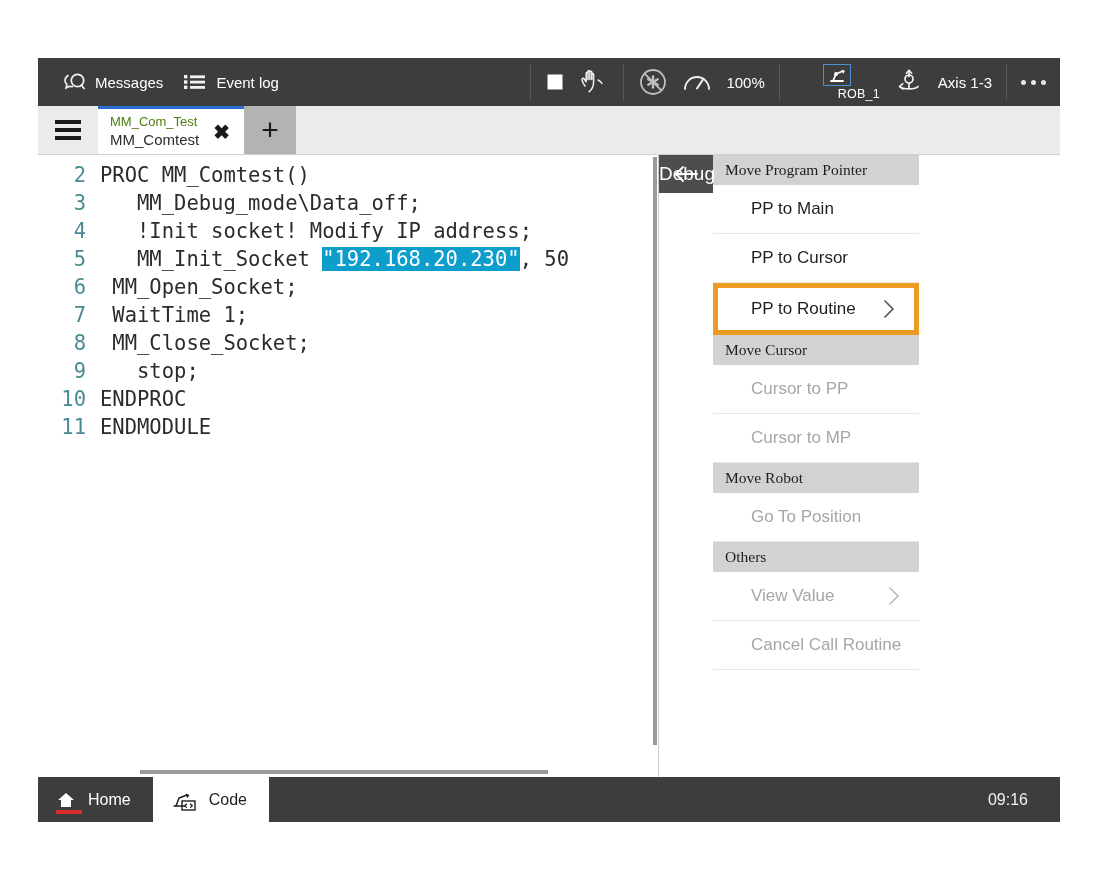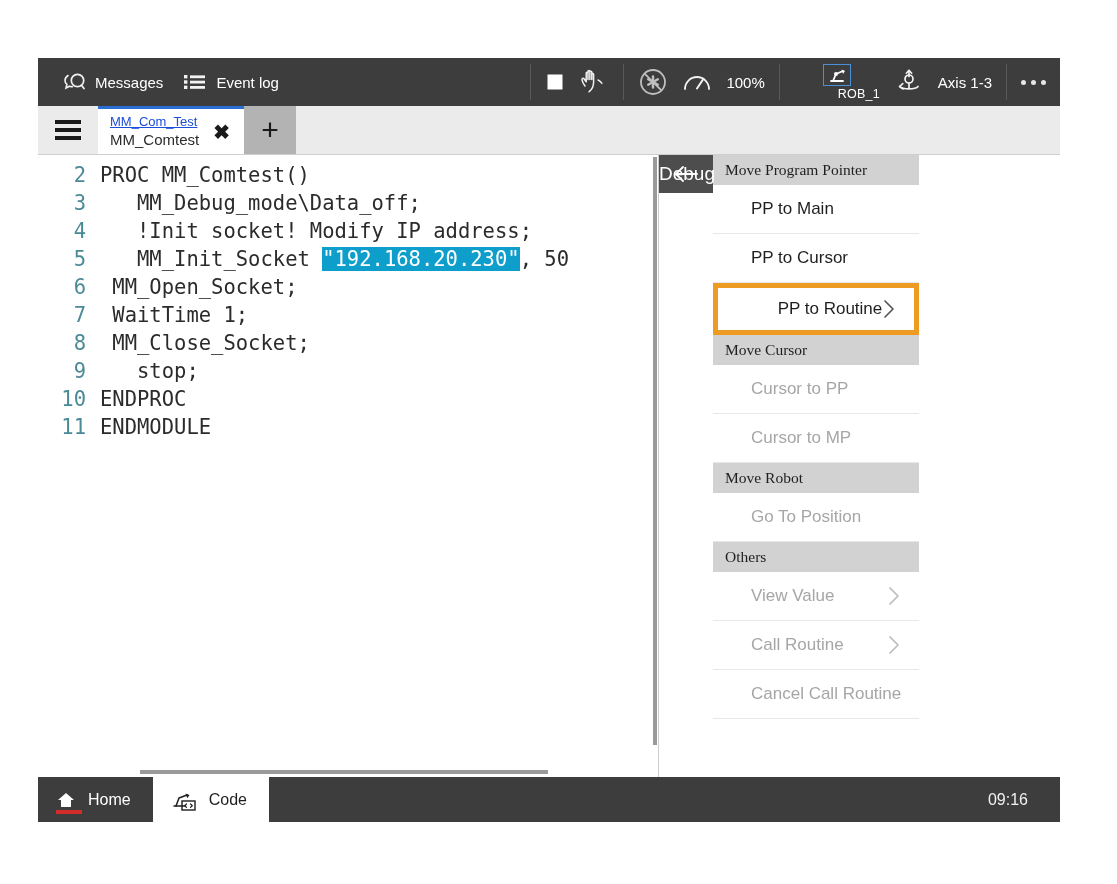--- a/index.html
+++ b/index.html
@@ -110,21 +110,21 @@
     align-items: center;
     padding: 0 8px 0 12px;
     gap: 8px;
     min-width: 118px;
   }
   .tab-labels {
     display: flex;
     flex-direction: column;
     line-height: 1.28;
   }
-  .tab-l1 { font-size: 13px; color: #1d4ed8; text-decoration: underline; }
+  .tab-l1 { font-size: 13px; color: #4d7c0f; }
   .tab-l2 { font-size: 15px; color: #2b2b2b; }
   .tab-close {
     font-size: 20px;
     font-weight: bold;
     color: #1a1a1a;
     padding: 0 6px;
     line-height: 1;
   }
   .tab-add {
     width: 52px;
@@ -249,21 +249,20 @@
     box-sizing: border-box;
     position: relative;
     flex: none;
   }
   .menu-item .label { flex: 1; }
   .menu-item.disabled { color: #a6a6a6; }
   .menu-item.sel {
     border: 5px solid #ee9b23;
     padding-left: 33px;
     height: 52px;
-    text-align: right;
   }
   .chev { color: #555555; display: flex; align-items: center; }
   .menu-item.disabled .chev { color: #bbbbbb; }
   .panel-filler { flex: 1; background: #ffffff; }
   .panel-bottom-strip {
     height: 22px;
     background: #f4f4f4;
     flex: none;
   }
 
@@ -479,28 +478,20 @@
           <div class="sec-head">Others</div>
           <div class="menu-item disabled">
             <span class="label">View Value</span>
             <span class="chev">
               <svg width="14" height="22" viewBox="0 0 14 22">
                 <path d="M3 3l8 8-8 8" fill="none" stroke="currentColor" stroke-width="1.7" stroke-linecap="round" stroke-linejoin="round"></path>
               </svg>
             </span>
           </div>
           <div class="menu-item disabled">
-            <span class="label">Call Routine</span>
-            <span class="chev">
-              <svg width="14" height="22" viewBox="0 0 14 22">
-                <path d="M3 3l8 8-8 8" fill="none" stroke="currentColor" stroke-width="1.7" stroke-linecap="round" stroke-linejoin="round"></path>
-              </svg>
-            </span>
-          </div>
-          <div class="menu-item disabled">
             <span class="label">Cancel Call Routine</span>
           </div>
         </div>
       <div class="panel-filler"></div>
       <div class="panel-bottom-strip"></div>
     </div>
   </div>
 
   <div class="taskbar">
     <div class="tk-item tk-home">

